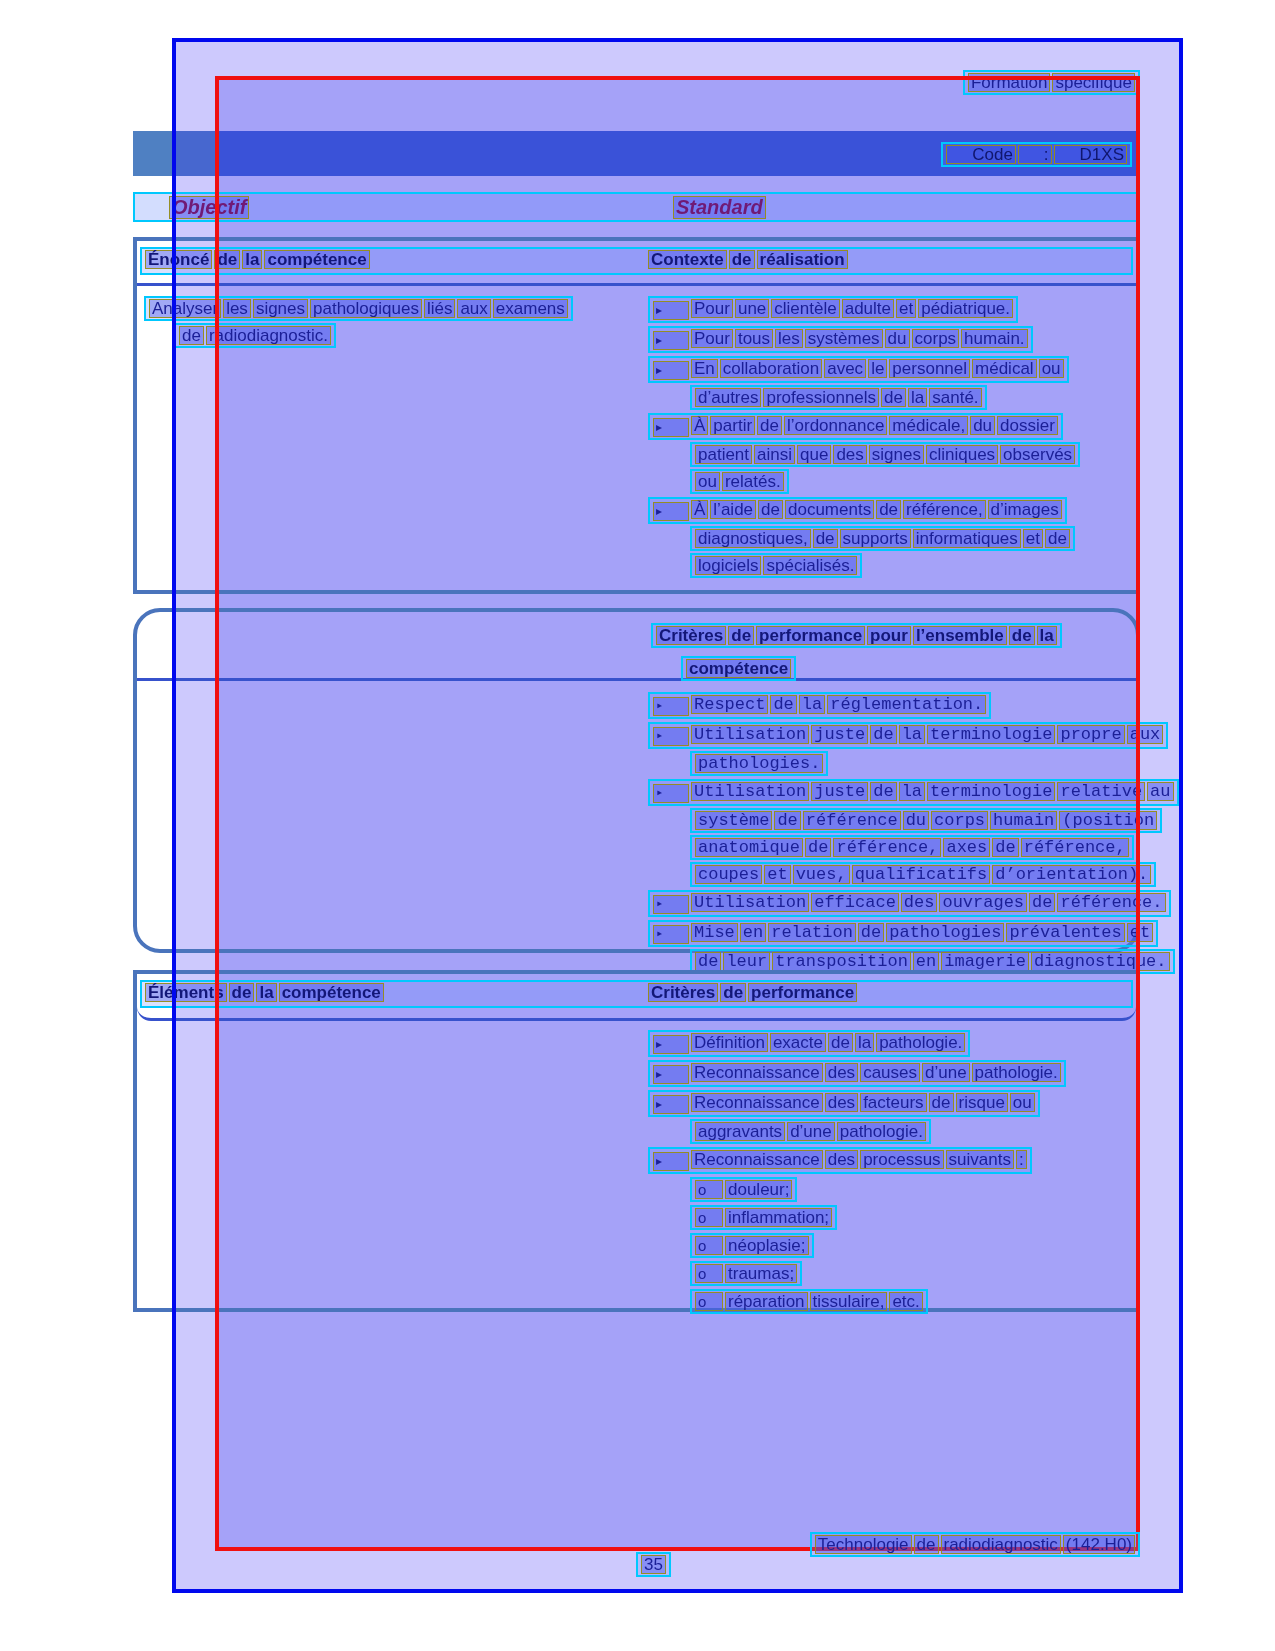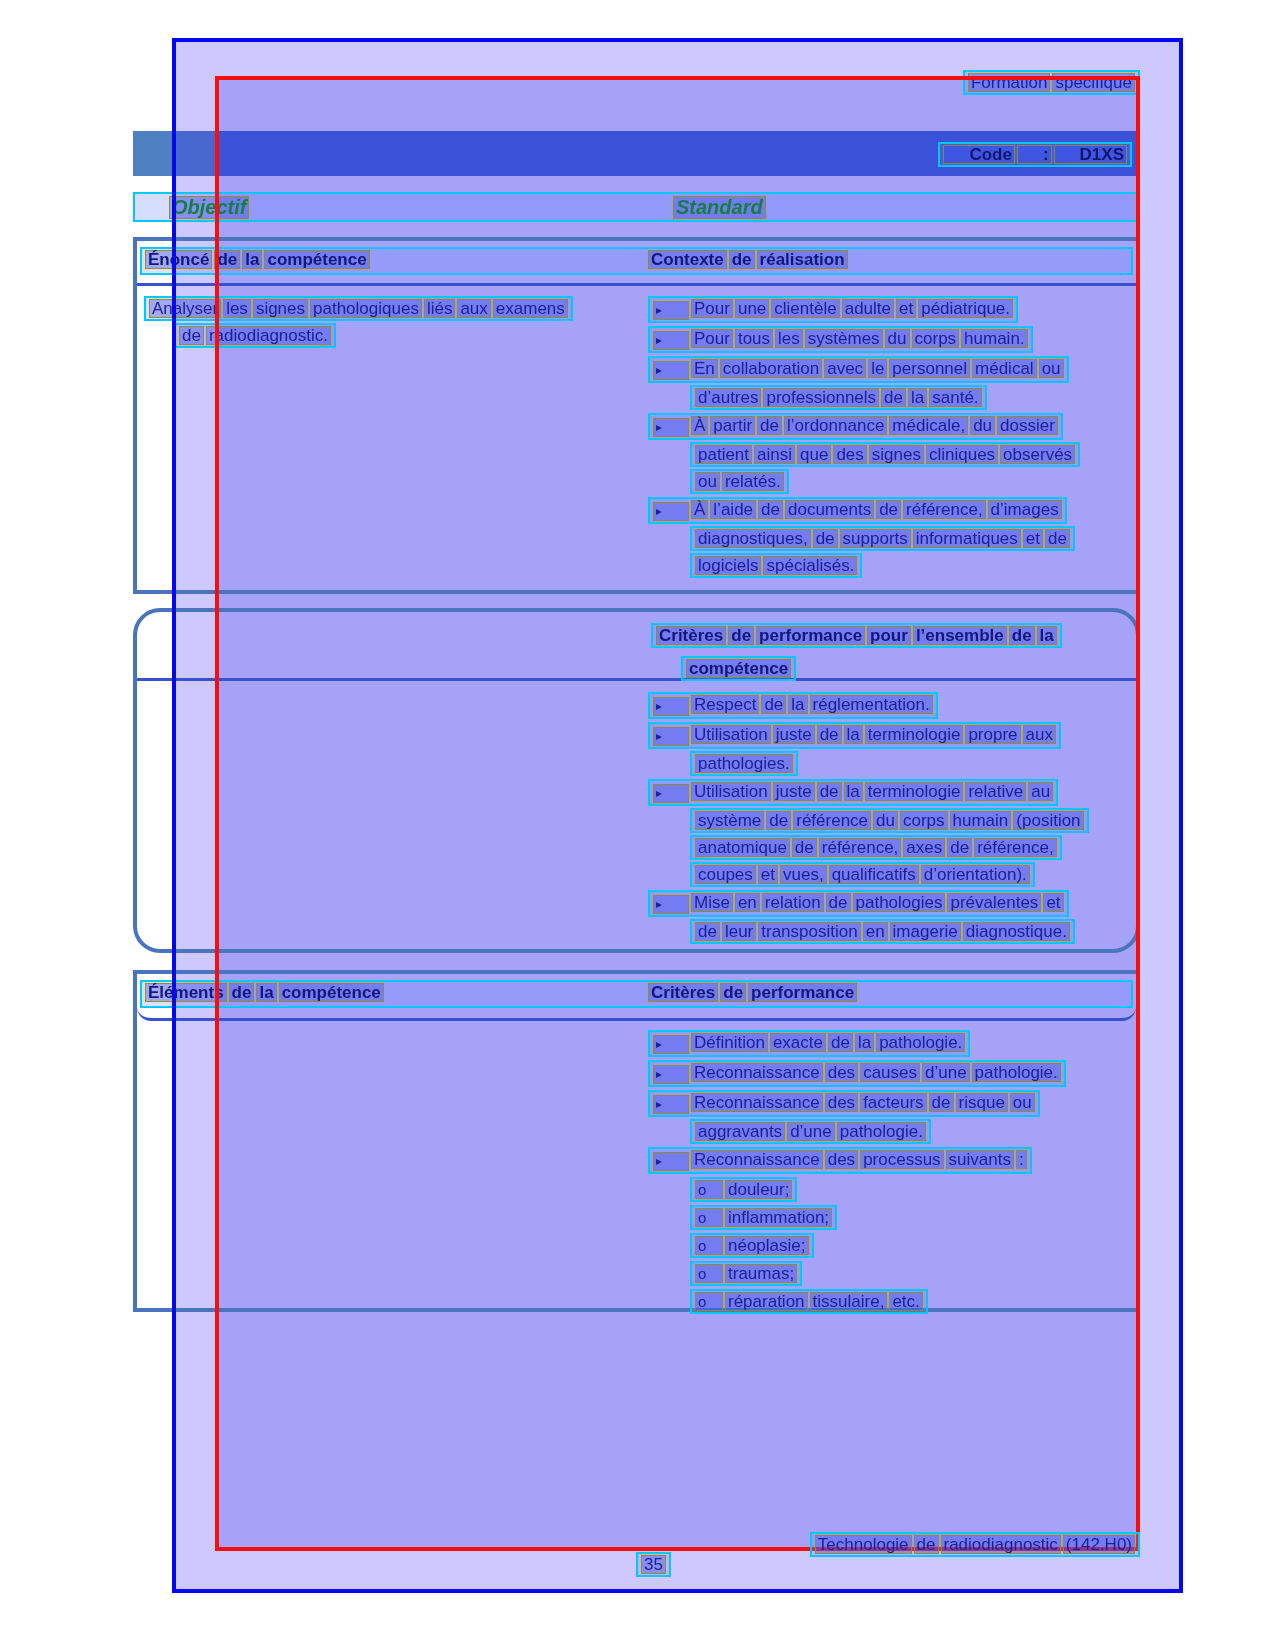--- a/index.html
+++ b/index.html
@@ -14,21 +14,21 @@
   .red-border{position:absolute;left:215px;top:76px;width:925px;height:1475px;border:4px solid #f01010;box-sizing:border-box;z-index:50;}
   .blue-border{position:absolute;left:172px;top:38px;width:1011px;height:1555px;border:4px solid #0008ee;box-sizing:border-box;z-index:55;}
   
   .doc{position:absolute;z-index:10;}
   .band{
     left:133px;top:131px;width:1007px;height:45px;
     background:linear-gradient(to right,#4f80c2 0px,#4f80c2 42px,#4767cf 42px,#4767cf 84px,#3a52d8 84px);
     text-align:right;
   }
   .band .ln{margin:11px 8px 0 0;}
-  .band .w{color:#10166e;font-weight:bold;padding-left:25px;}
+  .band .w{color:#10166e;font-weight:normal;padding-left:25px;}
   
   .ln{
     display:inline-block;border:2px solid #00c8fe;background:rgba(96,134,250,.24);
     padding:1px 2px;white-space:nowrap;line-height:18px;vertical-align:top;
   }
   .w{
     display:inline-block;border:1px solid rgba(150,141,25,.95);background:rgba(62,70,230,.36);
     padding:0 2px;margin:0 1px;line-height:17px;
   }
   .lnrow{margin-bottom:2px;}
@@ -42,36 +42,36 @@
   .lvl1 .cont{margin-left:42px;}
   .bold .ln, .bold .w{font-weight:bold;color:#131778;}
   
   .ln.wide{position:relative;width:985px;height:22px;}
   .ln.wide .col2-words{position:absolute;left:505px;top:1px;}
   
   .title-row{
     left:133px;top:192px;width:1007px;height:30px;box-sizing:border-box;
     border:2px solid #00c8fe;background:rgba(96,134,250,.28);
   }
-  .title-row .w{font-weight:bold;font-style:italic;font-size:20px;line-height:21px;color:#15803d;margin-left:26px;}
+  .title-row .w{font-weight:bold;font-style:italic;font-size:20px;line-height:21px;color:#701a75;margin-left:26px;}
   .title-row .obj-words{position:absolute;left:8px;top:2px;}
   .title-row .std-words{position:absolute;left:512px;top:2px;}
   
   .dtable{box-sizing:border-box;border:4px solid #4a74bc;width:1007px;left:133px;}
   .thead{position:relative;border-bottom:3px solid #3752cc;box-sizing:border-box;}
   .thead .ln{margin:6px 0 0 3px;}
   .tcol{position:absolute;}
   #t1{top:237px;height:357px;}
   #t1 .thead{height:45px;}
   #t1 .col-left{left:7px;top:55px;width:480px;}
   #t1 .col-right{left:511px;top:55px;width:490px;}
   #t2{top:608px;height:345px;border-radius:27px;}
   #t2 .thead{height:69px;}
   #t2 .hdr2{position:absolute;left:511px;top:5px;}
-  #t2 .col-right{left:511px;top:80px;width:490px;}
+  #t2 .col-right{left:511px;top:80px;width:490px;font-family:Liberation Mono, monospace;}
   #t3{top:970px;height:342px;}
   #t3 .thead{height:47px;border-radius:14px;}
   #t3 .col-left{left:7px;top:56px;width:480px;}
   #t3 .col-right{left:511px;top:56px;width:490px;}
   
   .note-line{top:70px;right:135px;}
   .footer-line{top:1532px;right:135px;z-index:60;}
   .page-num{left:636px;top:1552px;}
 </style>
 </head>
@@ -153,20 +153,23 @@
           <div class="lnrow"><span class="ln"><span class="w pfx">▸</span><span class="w">Utilisation</span><span class="w">juste</span><span class="w">de</span><span class="w">la</span><span class="w">terminologie</span><span class="w">propre</span><span class="w">aux</span></span></div>
           <div class="lnrow cont"><span class="ln"><span class="w">pathologies.</span></span></div>
         </div>
         <div class="item lvl1">
           <div class="lnrow"><span class="ln"><span class="w pfx">▸</span><span class="w">Utilisation</span><span class="w">juste</span><span class="w">de</span><span class="w">la</span><span class="w">terminologie</span><span class="w">relative</span><span class="w">au</span></span></div>
           <div class="lnrow cont"><span class="ln"><span class="w">système</span><span class="w">de</span><span class="w">référence</span><span class="w">du</span><span class="w">corps</span><span class="w">humain</span><span class="w">(position</span></span></div>
           <div class="lnrow cont"><span class="ln"><span class="w">anatomique</span><span class="w">de</span><span class="w">référence,</span><span class="w">axes</span><span class="w">de</span><span class="w">référence,</span></span></div>
           <div class="lnrow cont"><span class="ln"><span class="w">coupes</span><span class="w">et</span><span class="w">vues,</span><span class="w">qualificatifs</span><span class="w">d’orientation).</span></span></div>
         </div>
         <div class="item lvl1">
+          <div class="lnrow"><span class="ln"><span class="w pfx">▸</span><span class="w">Utilisation</span><span class="w">efficace</span><span class="w">des</span><span class="w">ouvrages</span><span class="w">de</span><span class="w">référence.</span></span></div>
+        </div>
+        <div class="item lvl1">
           <div class="lnrow"><span class="ln"><span class="w pfx">▸</span><span class="w">Mise</span><span class="w">en</span><span class="w">relation</span><span class="w">de</span><span class="w">pathologies</span><span class="w">prévalentes</span><span class="w">et</span></span></div>
           <div class="lnrow cont"><span class="ln"><span class="w">de</span><span class="w">leur</span><span class="w">transposition</span><span class="w">en</span><span class="w">imagerie</span><span class="w">diagnostique.</span></span></div>
         </div>
       </div>
   </div>
 
   <div id="t3" class="doc dtable">
     <div class="thead bold">
       <span class="ln wide">
         <span><span class="w">Éléments</span><span class="w">de</span><span class="w">la</span><span class="w">compétence</span></span>

